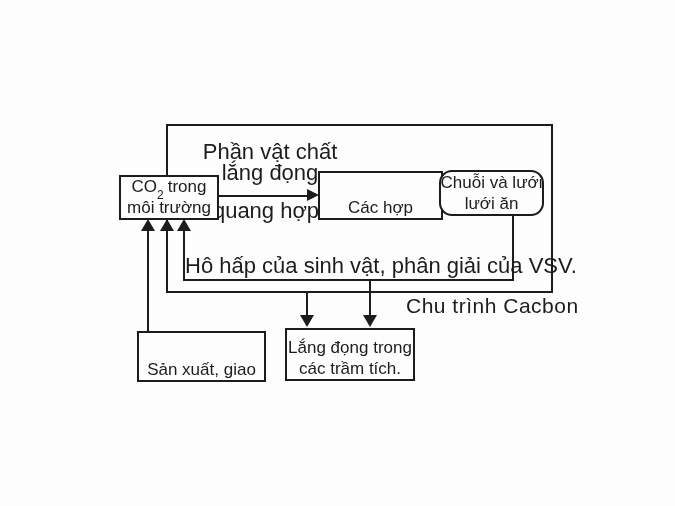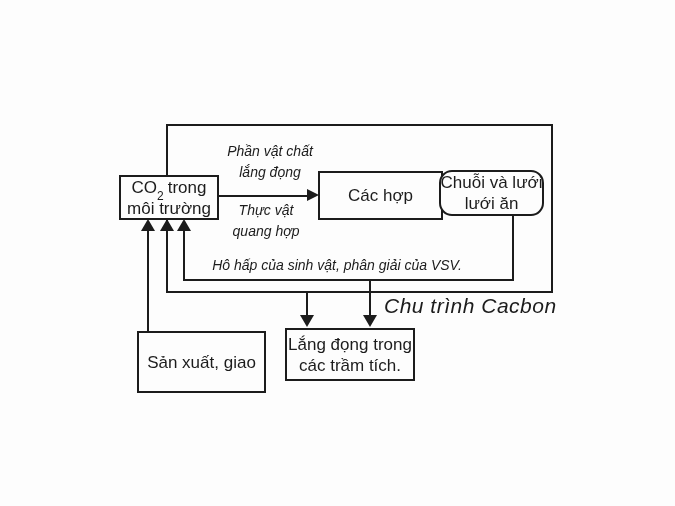--- a/index.html
+++ b/index.html
@@ -17,42 +17,42 @@
   }
   
   .outer-rect{
     position:absolute;left:166px;top:124px;width:387px;height:169px;
     border:2px solid var(--ink);box-sizing:border-box;z-index:1;
   }
   
   .box{
     position:absolute;box-sizing:border-box;
     border:2px solid var(--ink);background:var(--bg);
-    display:flex;flex-direction:column;justify-content:center;align-items:center;
+    display:flex;flex-direction:column;justify-content:flex-end;align-items:center;
     font-size:17px;line-height:21px;text-align:center;z-index:3;
     white-space:nowrap;
   }
   .box-co2{left:119px;top:175px;width:100px;height:45px;}
   .box-compounds{left:318px;top:171px;width:125px;height:49px;}
   .box-foodchain{left:439px;top:170px;width:105px;height:46px;border-radius:13px;}
-  .box-production{left:137px;top:331px;width:129px;height:62px;}
+  .box-production{left:137px;top:331px;width:129px;height:51px;}
   .box-sediment{left:285px;top:328px;width:130px;height:53px;}
   sub.co2sub{font-size:12px;line-height:0;position:relative;bottom:-3px;}
   .sp{margin-left:4px;}
   
   .lbl{
-    position:absolute;font-size:14px;line-height:21px;text-align:center;
-    white-space:nowrap;z-index:2;font-style:italic;
+    position:absolute;font-size:22px;line-height:21px;text-align:center;
+    white-space:nowrap;z-index:2;
   }
   .lbl-deposition{left:200px;top:141px;width:140px;}
   .lbl-photosynthesis{left:201px;top:200px;width:130px;}
   .lbl-respiration{left:185px;top:255px;width:304px;}
   .lbl-cycle{
-    left:384px;top:295px;width:170px;
-    font-size:21px;font-style:italic;letter-spacing:0.5px;z-index:2;
+    left:406px;top:295px;width:170px;
+    font-size:21px;letter-spacing:0.5px;z-index:2;
   }
   
   .ln{position:absolute;background:var(--ink);z-index:2;}
   .ln-main{left:219px;top:195px;width:88px;height:2px;}
   .ln-link2{left:421px;top:193px;width:7px;height:2px;}
   .ln-fb-right{left:512px;top:215px;width:2px;height:66px;}
   .ln-fb-bottom{left:183px;top:279px;width:331px;height:2px;}
   .ln-fb-left{left:183px;top:230px;width:2px;height:49px;}
   .ln-production{left:147px;top:230px;width:2px;height:101px;}
   .ln-sed1{left:306px;top:293px;width:2px;height:22px;}
@@ -120,21 +120,20 @@
     <div>Lắng đọng trong</div>
     <div>các trầm tích.</div>
   </div>
 
   <div class="lbl lbl-deposition">
     <div>Phần vật chất</div>
     <div>lắng đọng</div>
   </div>
 
   <div class="lbl lbl-photosynthesis">
-    <div>Thực vật</div>
     <div>quang hợp</div>
   </div>
 
   <div class="lbl lbl-respiration">Hô hấp của sinh vật, phân giải của VSV.</div>
 
   <div class="lbl lbl-cycle">Chu trình Cacbon</div>
 
 </div>
 
 </body></html>

